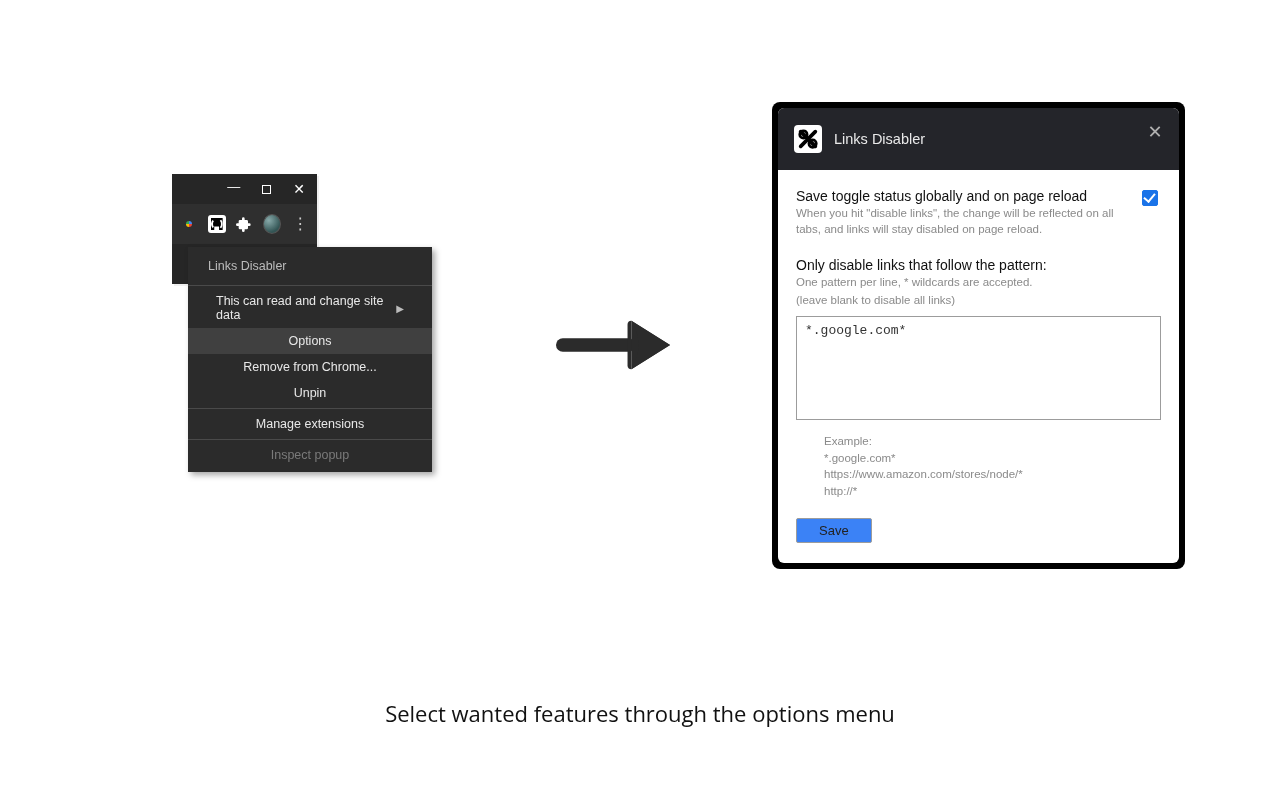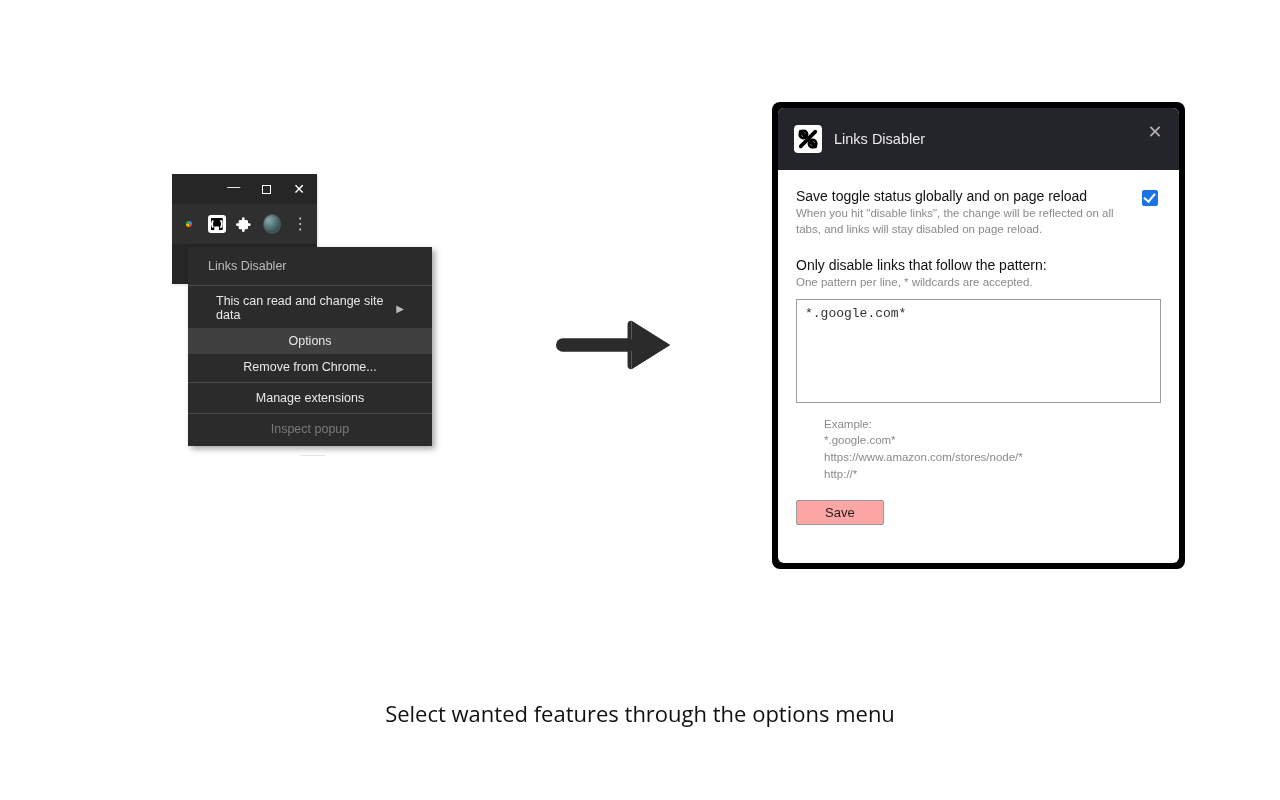--- a/index.html
+++ b/index.html
@@ -151,22 +151,22 @@
     border:solid #fff; border-width:0 2px 2px 0; transform:rotate(40deg);
   }
   .section2 { margin-top:20px; }
   .patterns {
     width:100%; height:104px; margin-top:8px; border:1px solid #9c9c9c;
     font-family: "Courier New", monospace; font-size:13px; padding:6px 8px;
     resize:none; color:#333;
   }
   .example { color:#8a8a8a; font-size:11.5px; line-height:1.45; margin-top:10px;margin-left:28px; }
   .save-btn {
-    margin-top:18px; padding:4px 28px; font-size:13px;
-    border:1px solid #9c9c9c; background:#fca5a5; border-radius:2px;
+    margin-top:18px; padding:4px 22px; font-size:13px;
+    border:1px solid #9c9c9c; background:#3b82f6; border-radius:2px;
     color:#222;
   }
 
   
   .caption {
     position:absolute; left:0; right:0; top:698px; text-align:center;
     font-size:22px; color:#111;
     font-family: "Segoe UI", "Open Sans", Arial, sans-serif;
   }
 </style>
@@ -207,20 +207,23 @@
 
   <div class="cm-item">
     <span>This can read and change site data</span>
     <span class="cm-caret">▶</span>
   </div>
   <div class="cm-item hover">
     <span>Options</span>
   </div>
   <div class="cm-item">
     <span>Remove from Chrome...</span>
+  </div>
+  <div class="cm-item">
+    <span>Unpin</span>
   </div>
 
   <div class="cm-sep"></div>
   <div class="cm-item">
     <span>Manage extensions</span>
   </div>
   <div class="cm-sep"></div>
   <div class="cm-item disabled">
     <span>Inspect popup</span>
   </div>
@@ -251,20 +254,21 @@
         <div>
           <div class="opt-title">Save toggle status globally and on page reload</div>
           <div class="opt-sub">When you hit "disable links", the change will be reflected on all tabs, and links will stay disabled on page reload.</div>
         </div>
         <input type="checkbox" class="chk" checked="" style="">
       </div>
 
       <div class="section2">
         <div class="opt-title">Only disable links that follow the pattern:</div>
         <div class="opt-sub">One pattern per line, * wildcards are accepted.</div>
+        <div class="opt-sub">(leave blank to disable all links)</div>
         <textarea class="patterns" style="">*.google.com*</textarea>
         <div class="example">
           <div>Example:</div>
           <div>*.google.com*</div>
           <div>https://www.amazon.com/stores/node/*</div>
           <div>http://*</div>
         </div>
         <button class="save-btn">Save</button>
       </div>
     </div>

